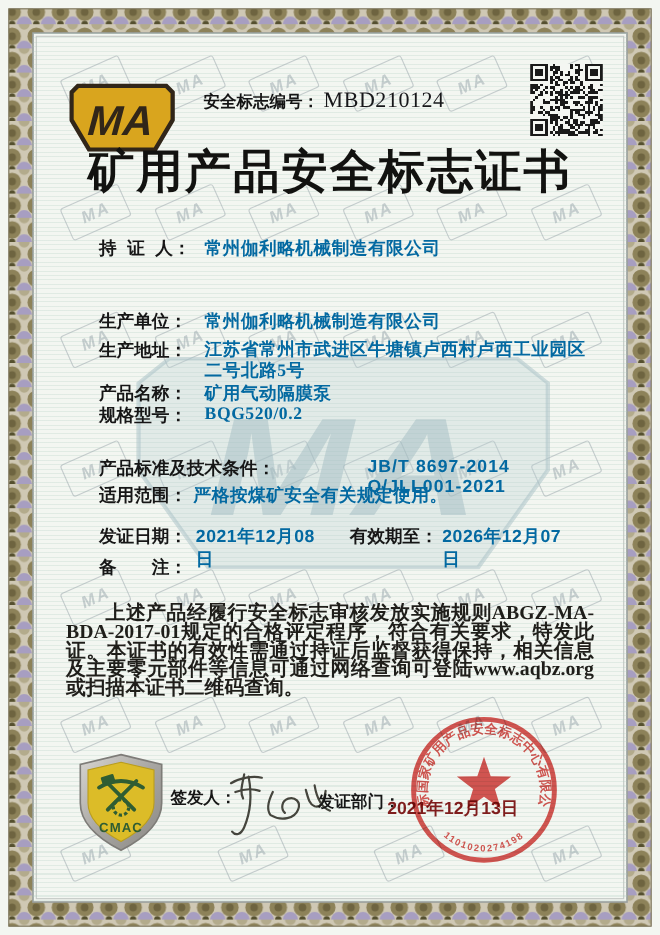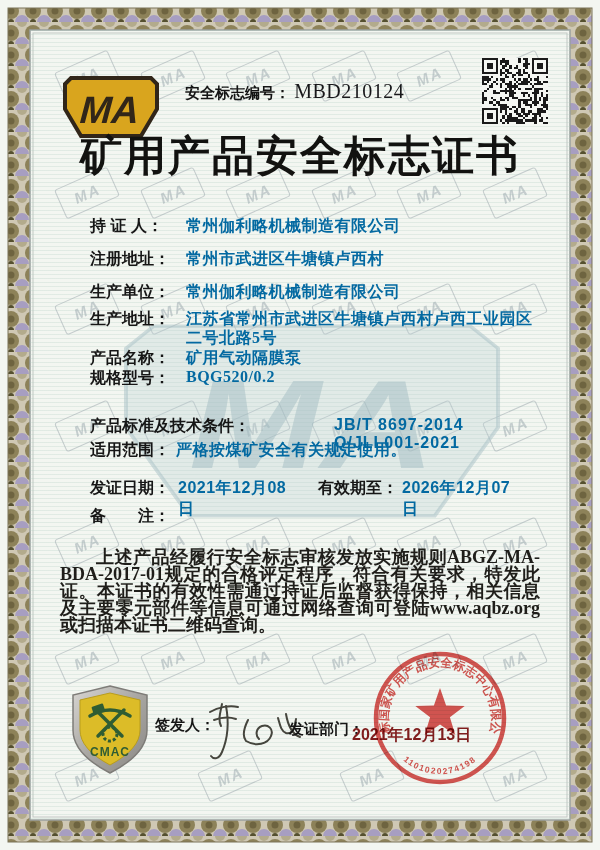--- a/index.html
+++ b/index.html
@@ -20,21 +20,21 @@
   
   .ma-logo{position:absolute;left:63px;top:76px;z-index:2;}
   .serial{position:absolute;left:185px;top:80px;z-index:2;font-size:15px;}
   .serial .lbl{font-weight:bold;color:#141414;}
   .serial .val{font-family:"Liberation Serif",serif;font-size:20px;letter-spacing:.5px;color:#17171a;}
   .qr{position:absolute;left:482px;top:58px;z-index:2;}
   .title{position:absolute;left:0;right:0;top:128px;text-align:center;z-index:2;
     font-family:"Liberation Serif",serif;font-weight:700;font-size:42px;letter-spacing:2px;color:#121210;}
   
   .row{position:absolute;left:90px;width:452px;display:flex;align-items:flex-start;z-index:2;font-size:16px;}
-  .row .lbl{flex:0 0 96px;font-weight:bold;color:#161616;white-space:nowrap;}
+  .row .lbl{flex:0 0 96px;font-weight:bold;color:#161616;white-space:nowrap;font-family:Liberation Mono, monospace;}
   .row .val{font-family:"Liberation Serif",serif;font-weight:700;color:#0369a1;letter-spacing:.5px;}
   .r-holder{top:216px}.r-reg{top:249px}.r-producer{top:282px}
   .r-paddr{top:309px}.r-paddr .val{width:372px;line-height:19px;}
   .r-pname{top:348px}.r-model{top:368px}
   .r-standard{top:416px}.r-standard .lbl{flex:0 0 auto;margin-right:84px;}
   .r-standard .val{font-family:"Liberation Sans",sans-serif;letter-spacing:1px;}
   .r-scope{top:440px}.r-scope .lbl{flex:0 0 86px;}
   .r-dates{top:478px}.r-dates .lbl{flex:0 0 88px;}
   .r-dates .val{width:118px;font-family:"Liberation Sans",sans-serif;}
   .r-dates .lbl2{margin-left:22px;flex:0 0 84px;font-weight:bold;}
@@ -454,24 +454,20 @@
         <rect x="28" y="28" width="1" height="1"></rect>
       </g>
   </svg>
 
   <div class="title">矿用产品安全标志证书</div>
 
   <div class="row r-holder">
     <span class="lbl">持 证 人：</span>
     <span class="val">常州伽利略机械制造有限公司</span>
   </div>
-  <div class="row r-reg">
-    <span class="lbl">注册地址：</span>
-    <span class="val">常州市武进区牛塘镇卢西村</span>
-  </div>
   <div class="row r-producer">
     <span class="lbl">生产单位：</span>
     <span class="val">常州伽利略机械制造有限公司</span>
   </div>
   <div class="row r-paddr">
     <span class="lbl">生产地址：</span>
     <span class="val">江苏省常州市武进区牛塘镇卢西村卢西工业园区二号北路5号</span>
   </div>
   <div class="row r-pname">
     <span class="lbl">产品名称：</span>

